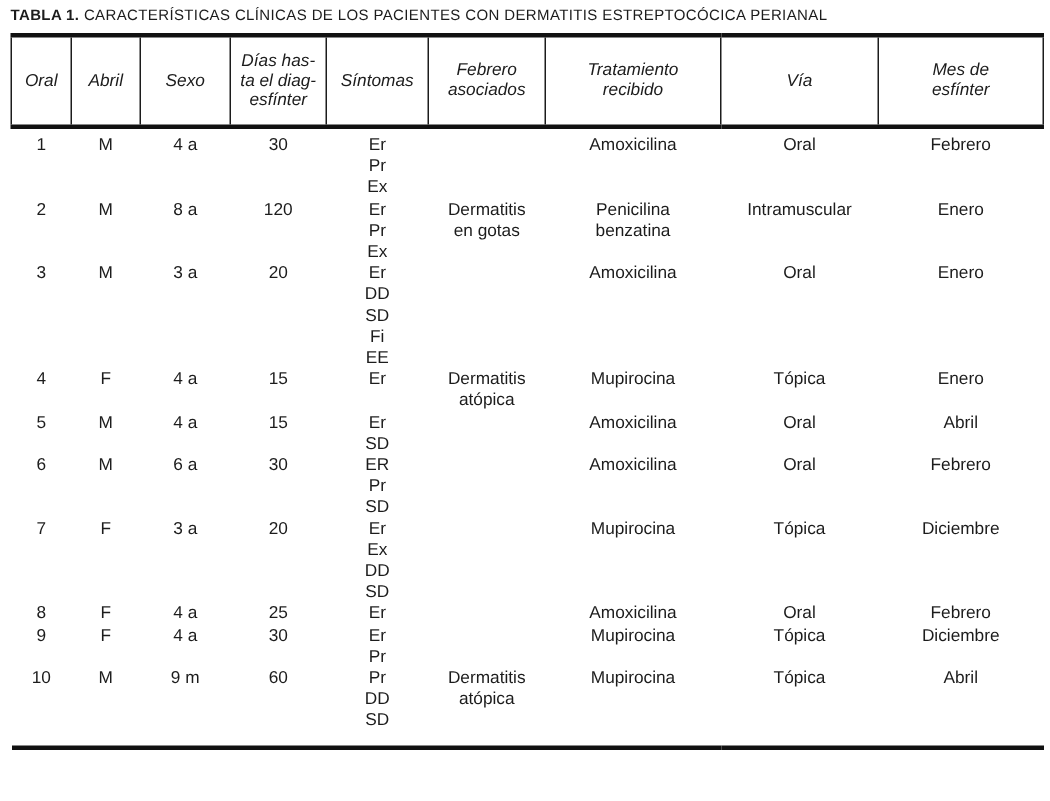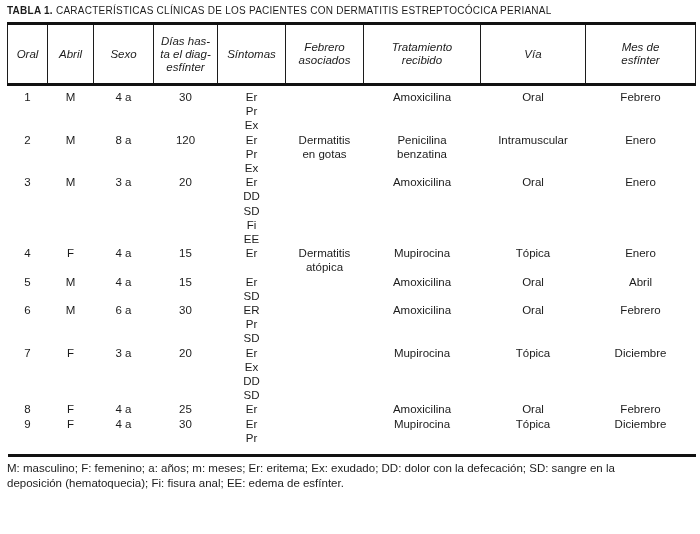--- a/index.html
+++ b/index.html
@@ -209,19 +209,31 @@
           <td>F</td>
           <td>4 a</td>
           <td>30</td>
           <td>Er
 Pr</td>
           <td></td>
           <td>Mupirocina</td>
           <td>Tópica</td>
           <td>Diciembre</td>
         </tr>
+        <tr>
+          <td>10</td>
+          <td>M</td>
+          <td>9 m</td>
+          <td>60</td>
+          <td>Pr
+DD
+SD</td>
+          <td>Dermatitis
+atópica</td>
+          <td>Mupirocina</td>
+          <td>Tópica</td>
+          <td>Abril</td>
+        </tr>
       </tbody>
   </table>
 
-  <div class="footnote">M: masculino; F: femenino; a: años; m: meses; Er: eritema; Ex: exudado; DD: dolor con la defecación; SD: sangre en la
-deposición (hematoquecia); Fi: fisura anal; EE: edema de esfínter.</div>
 
 </div>
 
 </body></html>

